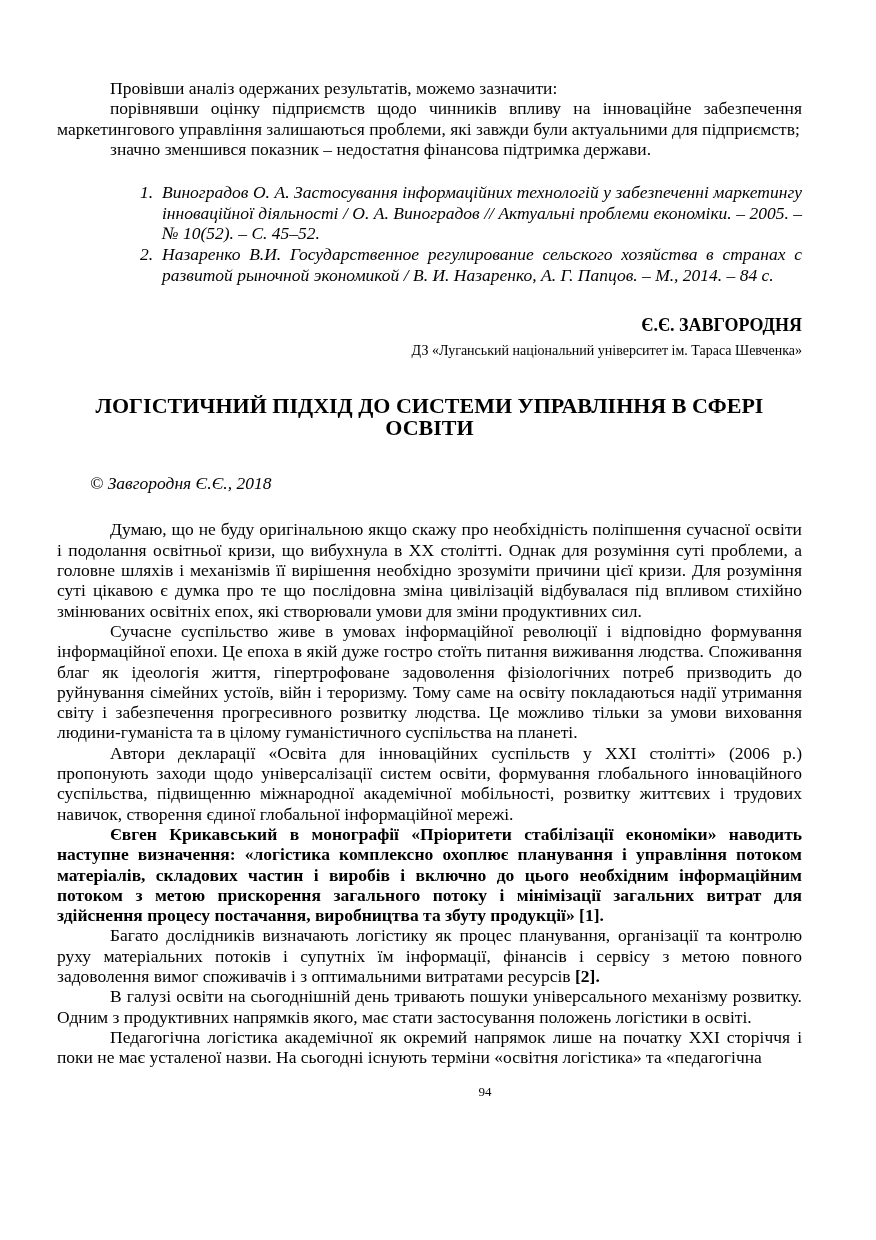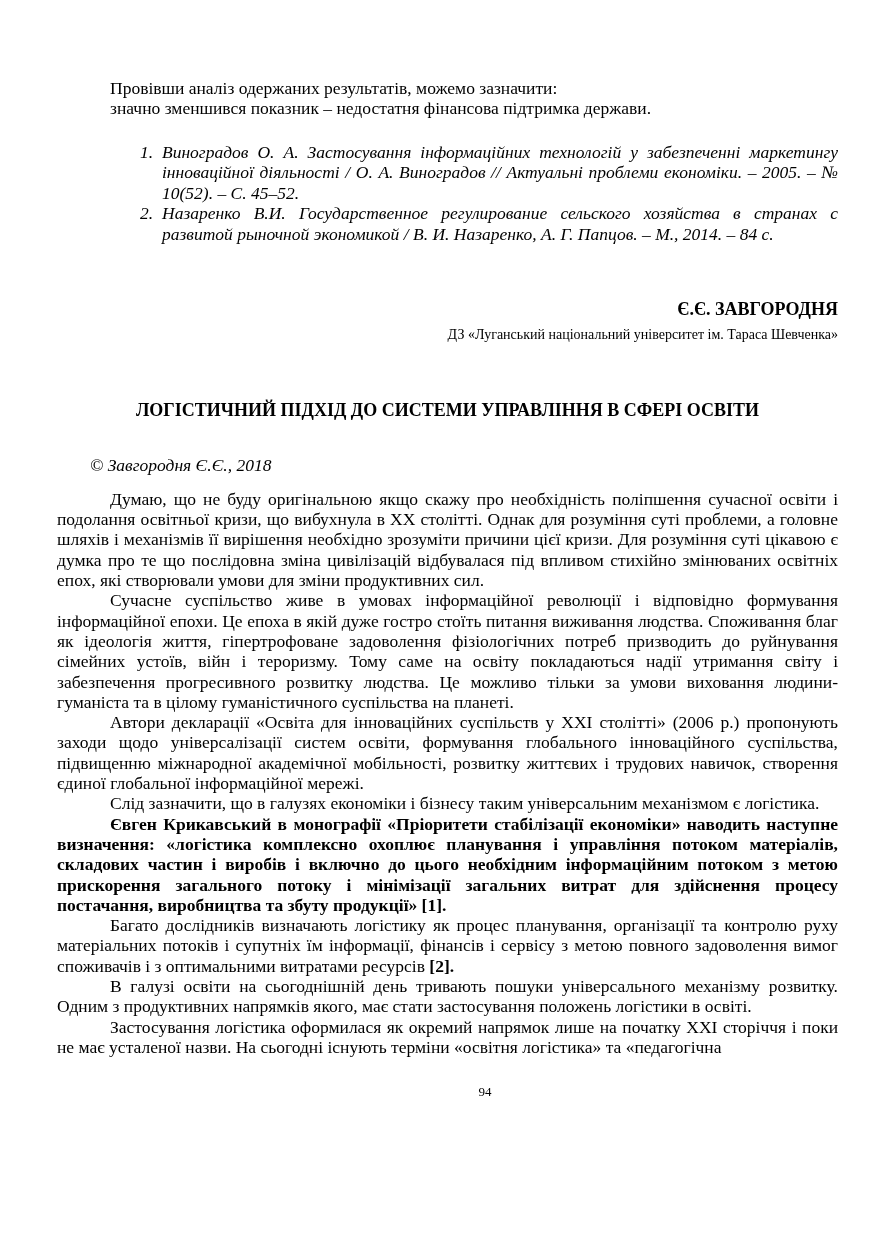--- a/index.html
+++ b/index.html
@@ -10,21 +10,21 @@
   .page {
     position: relative;
     width: 876px;
     height: 1240px;
     background: #ffffff;
     color: #000000;
     font-family: "Liberation Serif", "DejaVu Serif", serif;
     overflow: hidden;
   }
   .content {
-    padding: 78px 38px 0 57px;
+    padding: 78px 74px 0 57px;
   }
   p {
     margin: 0;
     font-size: 17.5px;
     line-height: 20.3px;
     text-align: justify;
   }
   .indent {
     text-indent: 53px;
   }
@@ -40,48 +40,48 @@
     line-height: 20.6px;
     text-align: justify;
   }
   .ref-num {
     position: absolute;
     left: 83px;
     top: 0;
   }
   
   .byline {
-    margin-top: 52px;
+    margin-top: 28px;
     text-align: right;
     line-height: 25px;
   }
   .author {
     font-weight: bold;
     font-size: 18px;
   }
   .affiliation {
     font-size: 14px;
   }
   
   .title {
-    margin-top: 52px;
+    margin-top: 32px;
     text-align: center;
     font-weight: bold;
-    font-size: 18px;
+    font-size: 22px;
     line-height: 22px;
   }
   
   .copyright {
     margin-top: 34px;
     font-style: italic;
     text-align: left;
     text-indent: 33px;
   }
   .body-block {
-    margin-top: 14px;
+    margin-top: 26px;
   }
   .bold-par {
     font-weight: bold;
   }
   .bold-ref {
     font-weight: bold;
   }
   .page-number {
     position: absolute;
     top: 1082px;
@@ -93,20 +93,21 @@
     padding-left: 47px;
   }
 </style>
 </head>
 <body>
 
 <div class="page">
   <div class="content">
 
     <p class="indent">Провівши аналіз одержаних результатів, можемо зазначити:</p>
+    <p class="indent">порівнявши оцінку підприємств щодо чинників впливу на інноваційне забезпечення маркетингового управління залишаються проблеми, які завжди були актуальними для підприємств;</p>
     <p class="indent">значно зменшився показник – недостатня фінансова підтримка держави.</p>
 
     <div class="refs">
       <p class="ref-item">
         <span class="ref-num">1.</span>
         <span>Виноградов О. А. Застосування інформаційних технологій у забезпеченні маркетингу інноваційної діяльності / О. А. Виноградов // Актуальні проблеми економіки. – 2005. – № 10(52). – С. 45–52.</span>
       </p>
       <p class="ref-item">
         <span class="ref-num">2.</span>
         <span>Назаренко В.И. Государственное регулирование сельского хозяйства в странах с развитой рыночной экономикой / В. И. Назаренко, А. Г. Папцов. – М., 2014. – 84 с.</span>
@@ -119,24 +120,23 @@
     </div>
 
     <div class="title">ЛОГІСТИЧНИЙ ПІДХІД ДО СИСТЕМИ УПРАВЛІННЯ В СФЕРІ ОСВІТИ</div>
 
     <p class="copyright">© Завгородня Є.Є., 2018</p>
 
     <div class="body-block">
       <p class="indent">Думаю, що не буду оригінальною якщо скажу про необхідність поліпшення сучасної освіти і подолання освітньої кризи, що вибухнула в XX столітті. Однак для розуміння суті проблеми, а головне шляхів і механізмів її вирішення необхідно зрозуміти причини цієї кризи. Для розуміння суті цікавою є думка про те що послідовна зміна цивілізацій відбувалася під впливом стихійно змінюваних освітніх епох, які створювали умови для зміни продуктивних сил.</p>
       <p class="indent">Сучасне суспільство живе в умовах інформаційної революції і відповідно формування інформаційної епохи. Це епоха в якій дуже гостро стоїть питання виживання людства. Споживання благ як ідеологія життя, гіпертрофоване задоволення фізіологічних потреб призводить до руйнування сімейних устоїв, війн і тероризму. Тому саме на освіту покладаються надії утримання світу і забезпечення прогресивного розвитку людства. Це можливо тільки за умови виховання людини-гуманіста та в цілому гуманістичного суспільства на планеті.</p>
       <p class="indent">Автори декларації «Освіта для інноваційних суспільств у XXI столітті» (2006 р.) пропонують заходи щодо універсалізації систем освіти, формування глобального інноваційного суспільства, підвищенню міжнародної академічної мобільності, розвитку життєвих і трудових навичок, створення єдиної глобальної інформаційної мережі.</p>
-      <p class="indent">Слід зазначити, що в галузях економіки і бізнесу таким універсальним механізмом є логістика.</p>
       <p class="indent bold-par">Євген Крикавський в монографії «Пріоритети стабілізації економіки» наводить наступне визначення: «логістика комплексно охоплює планування і управління потоком матеріалів, складових частин і виробів і включно до цього необхідним інформаційним потоком з метою прискорення загального потоку і мінімізації загальних витрат для здійснення процесу постачання, виробництва та збуту продукції» [1].</p>
       <p class="indent">
         <span>Багато дослідників визначають логістику як процес планування, організації та контролю руху матеріальних потоків і супутніх їм інформації, фінансів і сервісу з метою повного задоволення вимог споживачів і з оптимальними витратами ресурсів </span><span class="bold-ref">[2].</span>
       </p>
       <p class="indent">В галузі освіти на сьогоднішній день тривають пошуки універсального механізму розвитку. Одним з продуктивних напрямків якого, має стати застосування положень логістики в освіті.</p>
-      <p class="indent">Застосування логістика оформилася як окремий напрямок лише на початку XXI сторіччя і поки не має усталеної назви. На сьогодні існують терміни «освітня логістика» та «педагогічна</p>
+      <p class="indent">Педагогічна логістика академічної як окремий напрямок лише на початку XXI сторіччя і поки не має усталеної назви. На сьогодні існують терміни «освітня логістика» та «педагогічна</p>
     </div>
   </div>
 
   <div class="page-number">94</div>
 </div>
 
 </body></html>

